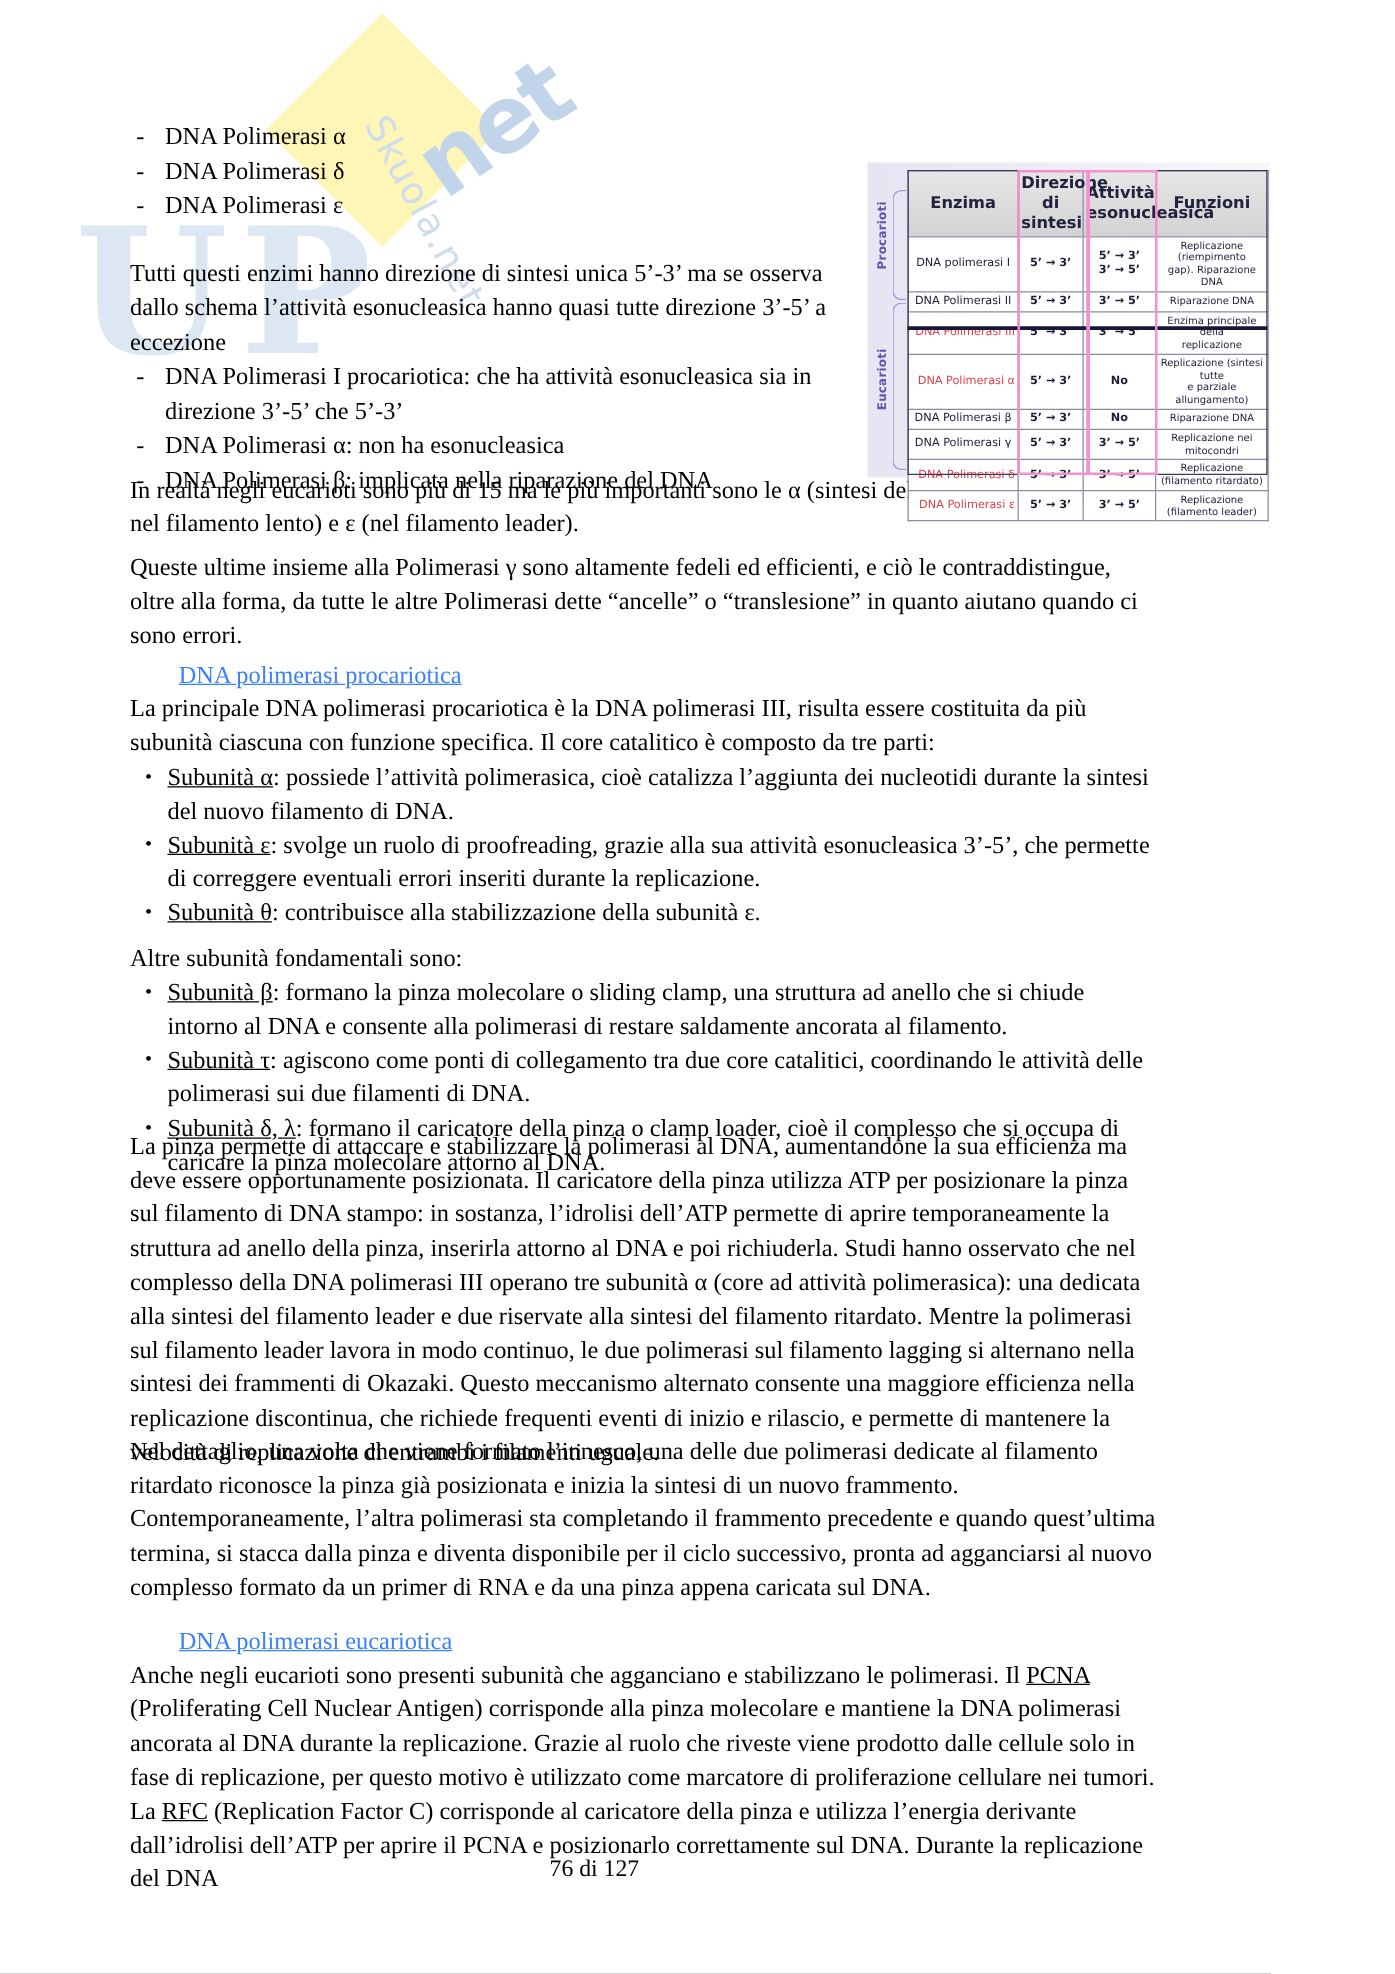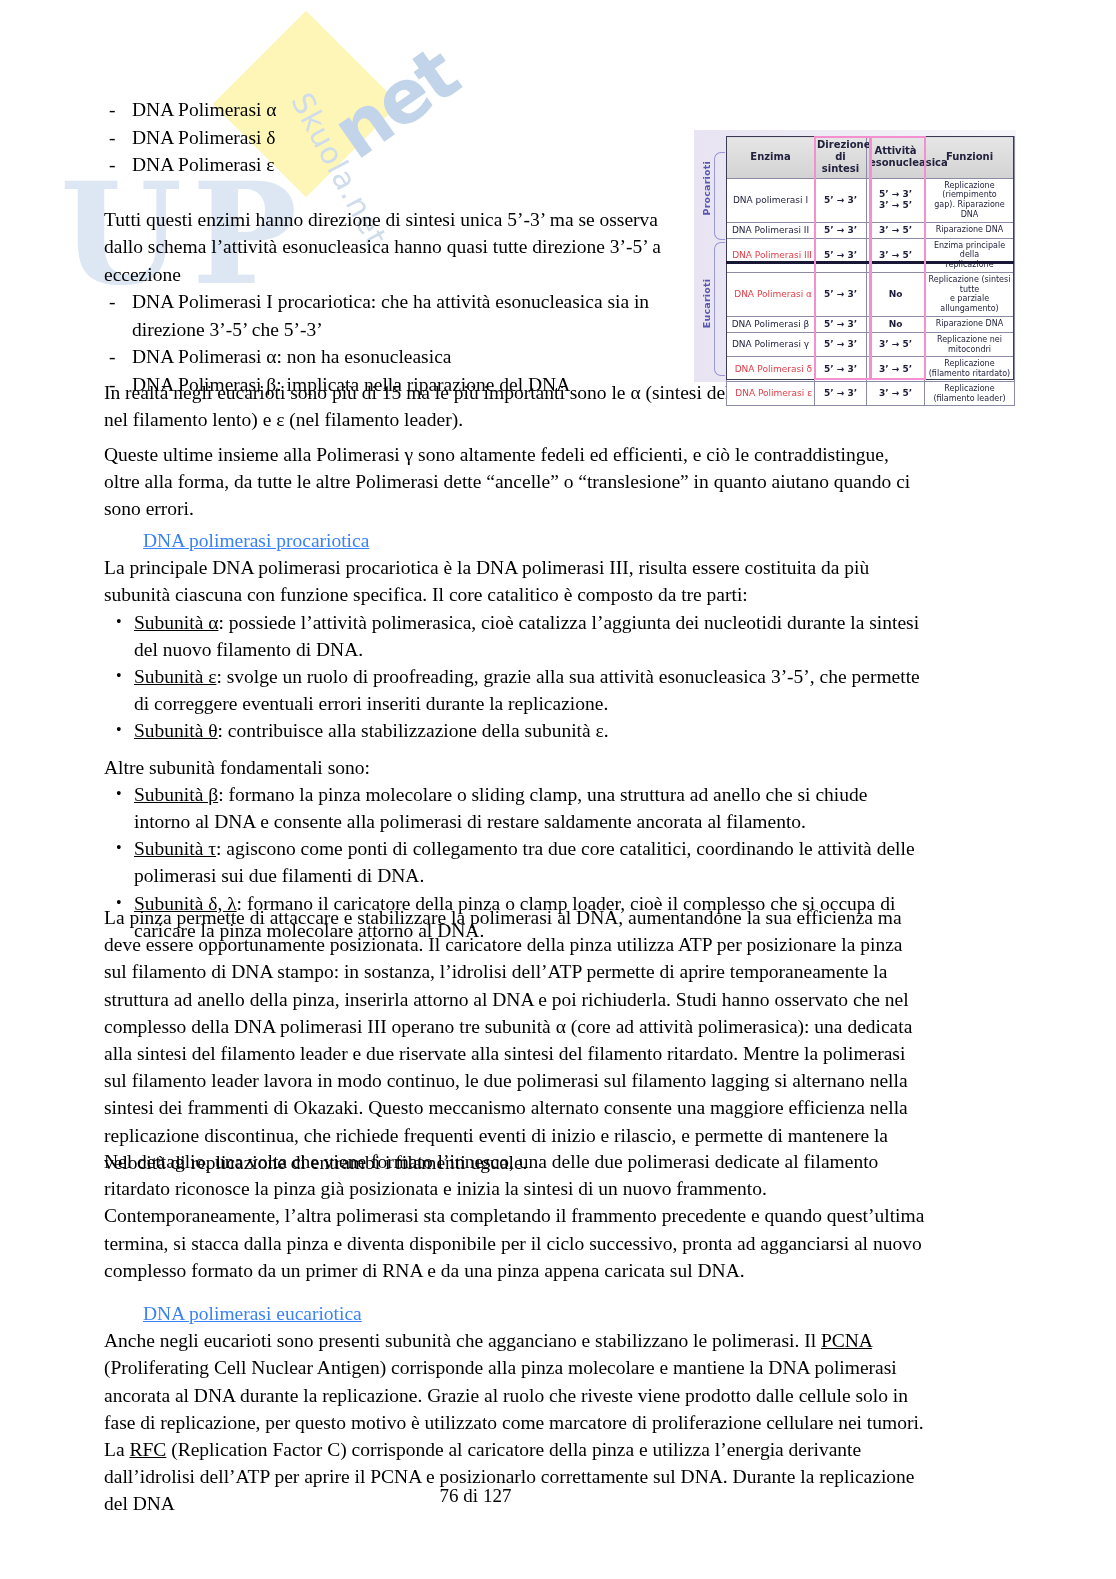--- a/index.html
+++ b/index.html
@@ -184,21 +184,21 @@
   table.poltable th, table.poltable td {
     border: 0.8px solid #8b8ba5;
     padding: 2px 2px;
     text-align: center;
     vertical-align: middle;
     line-height: 1.22;
     background: #ffffff;
   }
   table.poltable th {
     background: linear-gradient(to bottom, #e6e6e6, #d2d2d2);
-    font-size: 10px;
+    font-size: 13px;
     height: 26px;
     color: #22223f;
   }
   .col-enz { width: 88px; }
   .col-dir { width: 52px; }
   .col-eso { width: 58px; }
   .col-fun { width: 90px; }
 
   td.enz {
     text-align: left;

